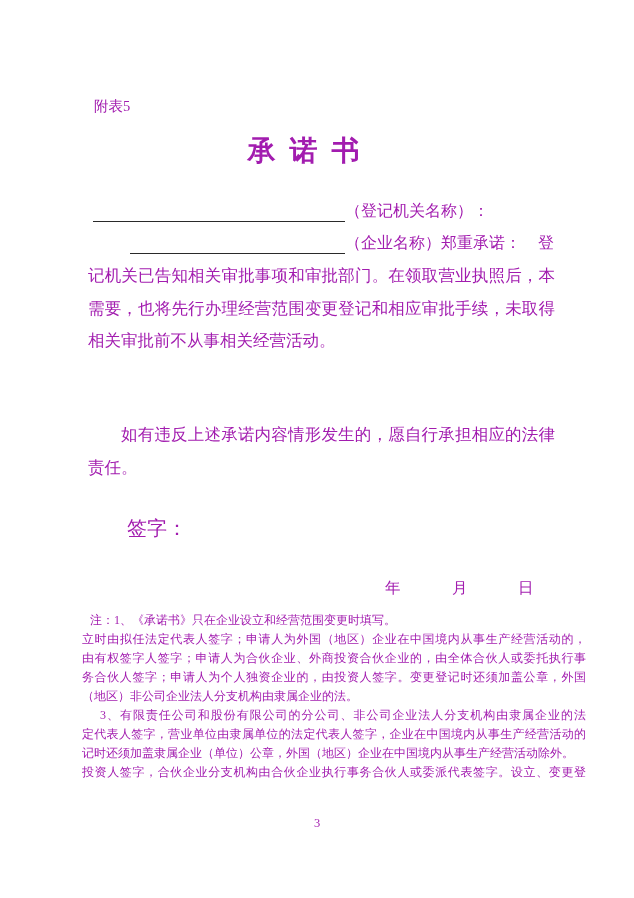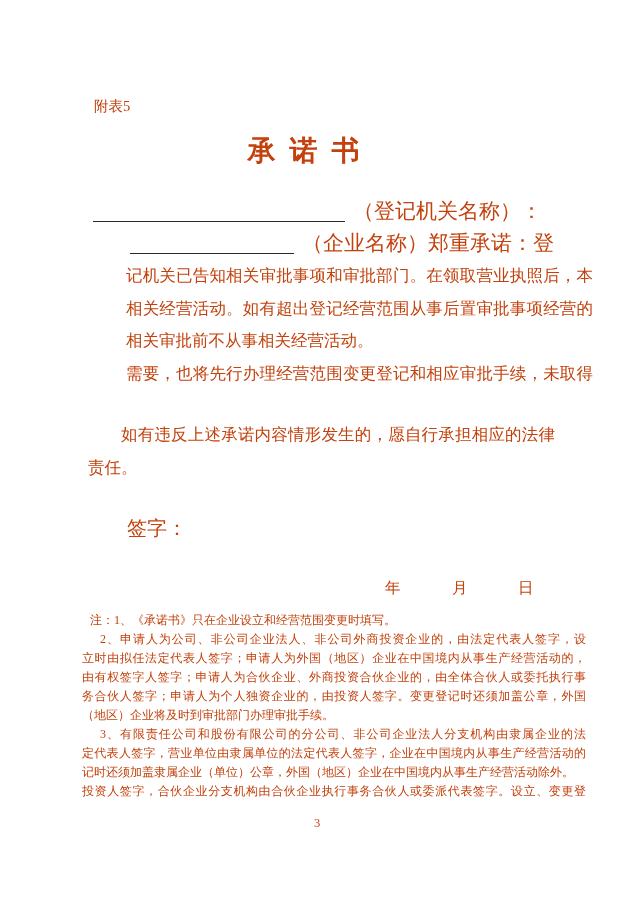--- a/index.html
+++ b/index.html
@@ -1,43 +1,43 @@
 <!DOCTYPE html>
 <html><head>
 <meta charset="utf-8">
 <style>
   html,body{margin:0;padding:0;background:#ffffff;}
   .sheet{
     position:relative;
     width:634px;height:898px;
     background:#ffffff;
     font-family:"Liberation Serif","DejaVu Serif",serif;
-    color:#c2410c;
+    color:#a21caf;
     overflow:hidden;
   }
   .abs{position:absolute;}
   .appendix{left:94px;top:97px;font-size:14.5px;}
   .doc-title{
     left:0;top:132px;width:634px;
     text-align:center;padding-right:26px;box-sizing:border-box;
     font-size:28px;font-weight:700;word-spacing:5px;letter-spacing:1px;
   }
   .fill-row{display:flex;align-items:flex-end;}
   .row1{left:93px;top:198px;width:461px;height:24px;}
   .row2{left:130px;top:230px;width:424px;height:24px;}
   .blank{
     display:inline-block;height:22px;
     border-bottom:1.5px solid #2a2a2a;
   }
   .blank.b1{width:252px;}
   .blank.b2{width:215px;}
-  .fill-label{font-size:21px;line-height:22px;white-space:nowrap;margin-left:8px;}
+  .fill-label{font-size:16px;line-height:22px;white-space:nowrap;}
   .tail{margin-left:auto;}
   .bodyblock{left:88px;width:467px;font-size:16.5px;line-height:32.6px;}
-  .commitment{top:260px;margin-left:38px;}
+  .commitment{top:260px;}
   .liability{top:419px;}
   .line{width:100%;}
   .jl{text-align:justify;text-align-last:justify;}
   .nw{white-space:nowrap;}
   .ind2em{padding-left:33px;box-sizing:border-box;}
   .signature{left:127px;top:512px;font-size:20px;line-height:33px;}
   .date-unit{top:578px;font-size:15.5px;}
   .d-year{left:385px;}
   .d-month{left:452px;}
   .d-day{left:518px;}
@@ -62,44 +62,42 @@
   </div>
 
   <div class="abs fill-row row2">
     <span class="blank b2"></span>
     <span class="fill-label">（企业名称）郑重承诺：</span>
     <span class="fill-label tail">登</span>
   </div>
 
   <div class="abs bodyblock commitment">
     <div class="line jl">记机关已告知相关审批事项和审批部门。在领取营业执照后，本</div>
-    <div class="line jl">相关经营活动。如有超出登记经营范围从事后置审批事项经营的</div>
+    <div class="line jl">需要，也将先行办理经营范围变更登记和相应审批手续，未取得</div>
     <div class="line nw">相关审批前不从事相关经营活动。</div>
-    <div class="line jl">需要，也将先行办理经营范围变更登记和相应审批手续，未取得</div>
   </div>
 
   <div class="abs bodyblock liability">
     <div class="line jl ind2em">如有违反上述承诺内容情形发生的，愿自行承担相应的法律</div>
     <div class="line nw">责任。</div>
   </div>
 
   <div class="abs signature">签字：</div>
 
   <span class="abs date-unit d-year">年</span>
   <span class="abs date-unit d-month">月</span>
   <span class="abs date-unit d-day">日</span>
 
   <div class="abs notes">
     <div class="note-line nw indA">注：1、《承诺书》只在企业设立和经营范围变更时填写。</div>
 
-    <div class="note-line jl indB">2、申请人为公司、非公司企业法人、非公司外商投资企业的，由法定代表人签字，设</div>
     <div class="note-line jl">立时由拟任法定代表人签字；申请人为外国（地区）企业在中国境内从事生产经营活动的，</div>
     <div class="note-line jl">由有权签字人签字；申请人为合伙企业、外商投资合伙企业的，由全体合伙人或委托执行事</div>
     <div class="note-line jl">务合伙人签字；申请人为个人独资企业的，由投资人签字。变更登记时还须加盖公章，外国</div>
-    <div class="note-line nw">（地区）企业将及时到审批部门办理审批手续。</div>
+    <div class="note-line nw">（地区）非公司企业法人分支机构由隶属企业的法。</div>
 
     <div class="note-line jl indB">3、有限责任公司和股份有限公司的分公司、非公司企业法人分支机构由隶属企业的法</div>
     <div class="note-line jl">定代表人签字，营业单位由隶属单位的法定代表人签字，企业在中国境内从事生产经营活动的</div>
     <div class="note-line nw">记时还须加盖隶属企业（单位）公章，外国（地区）企业在中国境内从事生产经营活动除外。</div>
     <div class="note-line jl">投资人签字，合伙企业分支机构由合伙企业执行事务合伙人或委派代表签字。设立、变更登</div>
   </div>
 
   <div class="abs page-num">3</div>
 
 </div>

